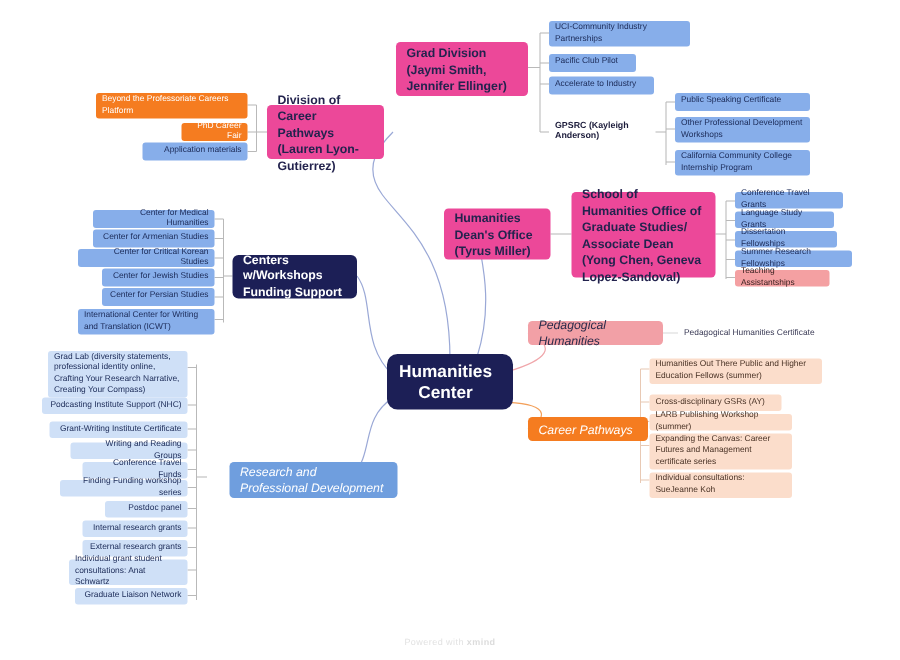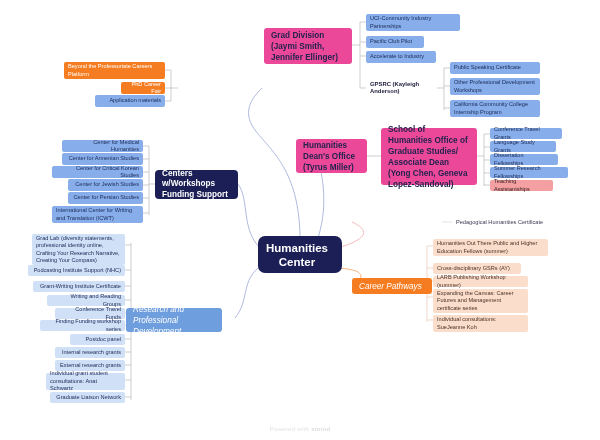--- a/index.html
+++ b/index.html
@@ -181,20 +181,23 @@
   <div class="node chip chip-blue" style="left:450px;top:62px;width:90px;height:12px;">
     <span>Public Speaking Certificate</span>
   </div>
   <div class="node chip chip-blue" style="left:450px;top:78px;width:90px;height:17px;">
     <span>Other Professional Development Workshops</span>
   </div>
   <div class="node chip chip-blue" style="left:450px;top:100px;width:90px;height:17px;">
     <span>California Community College Internship Program</span>
   </div>
 
+  <div class="node grey" style="left:178px;top:70px;width:78px;height:36px;">
+    <span>Division of Career Pathways (Lauren Lyon-Gutierrez)</span>
+  </div>
 
   <div class="node chip chip-orange" style="left:64px;top:62px;width:101px;height:17px;">
     <span>Beyond the Professoriate Careers Platform</span>
   </div>
   <div class="node chip chip-orange right" style="left:121px;top:82px;width:44px;height:12px;">
     <span>PhD Career Fair</span>
   </div>
   <div class="node chip chip-blue right" style="left:95px;top:95px;width:70px;height:12px;">
     <span>Application materials</span>
   </div>
@@ -215,21 +218,21 @@
   <div class="node chip chip-blue right" style="left:68px;top:179px;width:75px;height:12px;">
     <span>Center for Jewish Studies</span>
   </div>
   <div class="node chip chip-blue right" style="left:68px;top:192px;width:75px;height:12px;">
     <span>Center for Persian Studies</span>
   </div>
   <div class="node chip chip-blue" style="left:52px;top:206px;width:91px;height:17px;">
     <span>International Center for Writing and Translation (ICWT)</span>
   </div>
 
-  <div class="node blue-ital" style="left:126px;top:308px;width:96px;height:24px;">
+  <div class="node blue-ital" style="left:153px;top:308px;width:112px;height:24px;">
     <span>Research and Professional Development</span>
   </div>
 
   <div class="node chip chip-blue-l" style="left:32px;top:234px;width:93px;height:31px;">
     <span>Grad Lab (diversity statements, professional identity online, Crafting Your Research Narrative, Creating Your Compass)</span>
   </div>
   <div class="node chip chip-blue-l right" style="left:28px;top:265px;width:97px;height:11px;">
     <span>Podcasting Institute Support (NHC)</span>
   </div>
   <div class="node chip chip-blue-l right" style="left:33px;top:281px;width:92px;height:11px;">
@@ -277,20 +280,23 @@
   <div class="node chip chip-blue" style="left:490px;top:154px;width:68px;height:11px;">
     <span>Dissertation Fellowships</span>
   </div>
   <div class="node chip chip-blue" style="left:490px;top:167px;width:78px;height:11px;">
     <span>Summer Research Fellowships</span>
   </div>
   <div class="node chip chip-salmon" style="left:490px;top:180px;width:63px;height:11px;">
     <span>Teaching Assistantships</span>
   </div>
 
+  <div class="node pink-ital" style="left:352px;top:214px;width:90px;height:16px;">
+    <span>Pedagogical Humanities</span>
+  </div>
   <div class="node chip chip-plain" style="left:452px;top:217px;width:100px;height:11px;">
     <span>Pedagogical Humanities Certificate</span>
   </div>
 
   <div class="node orange-ital" style="left:352px;top:278px;width:80px;height:16px;">
     <span>Career Pathways</span>
   </div>
 
   <div class="node chip chip-peach" style="left:433px;top:239px;width:115px;height:17px;">
     <span>Humanities Out There Public and Higher Education Fellows (summer)</span>

